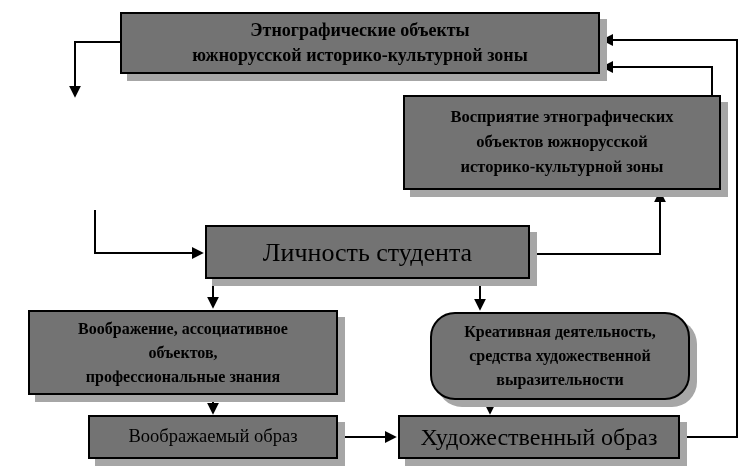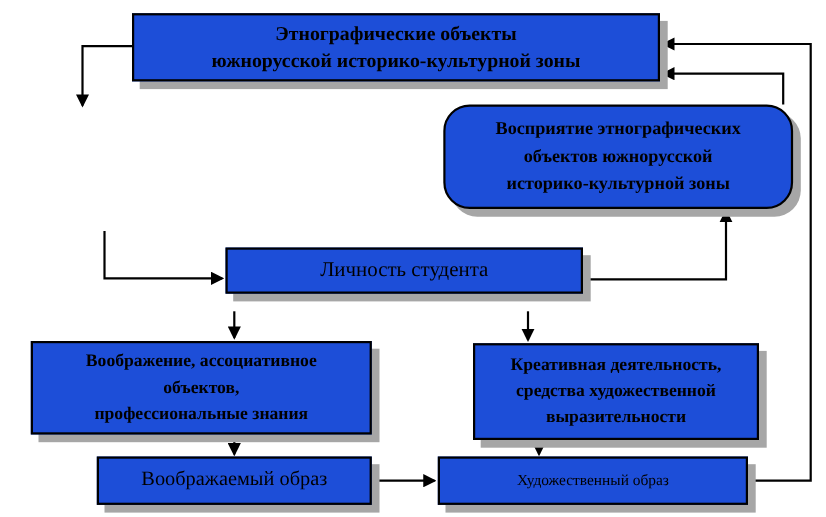--- a/index.html
+++ b/index.html
@@ -12,41 +12,41 @@
     width: 751px;
     height: 470px;
     background: #ffffff;
     font-family: "Liberation Serif", "DejaVu Serif", serif;
     color: #000;
     overflow: hidden;
   }
   .box {
     position: absolute;
     box-sizing: border-box;
-    background: #1d4ed8;
+    background: #737373;
     border: 2px solid #000000;
     box-shadow: 7px 7px 0 #a6a6a6;
     display: flex;
     align-items: center;
     justify-content: center;
     text-align: center;
     white-space: pre-line;
     padding: 2px 6px;
     line-height: 1.5;
   }
   .bold { font-weight: bold; }
 
   #box-top         { left: 120px; top: 12px;  width: 480px; height: 62px;  font-size: 18px;   line-height: 1.4; }
   #box-impact      { left: 10px;  top: 100px; width: 380px; height: 110px; font-size: 16.5px; line-height: 1.5; }
-  #box-perception  { left: 403px; top: 95px;  width: 318px; height: 95px;  font-size: 16.5px; line-height: 1.5; border-radius: 24px; }
-  #box-personality { left: 205px; top: 225px; width: 325px; height: 42px;  font-size: 19px; }
+  #box-perception  { left: 403px; top: 95px;  width: 318px; height: 95px;  font-size: 16.5px; line-height: 1.5; }
+  #box-personality { left: 205px; top: 225px; width: 325px; height: 54px;  font-size: 26px; }
   #box-imagination { left: 28px;  top: 310px; width: 310px; height: 85px;  font-size: 16px;   line-height: 1.5; }
-  #box-creative    { left: 430px; top: 312px; width: 260px; height: 88px;  font-size: 16px;   line-height: 1.5; }
+  #box-creative    { left: 430px; top: 312px; width: 260px; height: 88px;  font-size: 16px;   line-height: 1.5; border-radius: 25px; }
   #box-imagined    { left: 88px;  top: 415px; width: 250px; height: 44px;  font-size: 18.5px; text-align: right; }
-  #box-artistic    { left: 398px; top: 415px; width: 282px; height: 44px;  font-size: 14px; }
+  #box-artistic    { left: 398px; top: 415px; width: 282px; height: 44px;  font-size: 24px; }
 
   svg.arrows {
     position: absolute;
     left: 0;
     top: 0;
     pointer-events: none;
   }
 </style>
 </head>
 <body>

